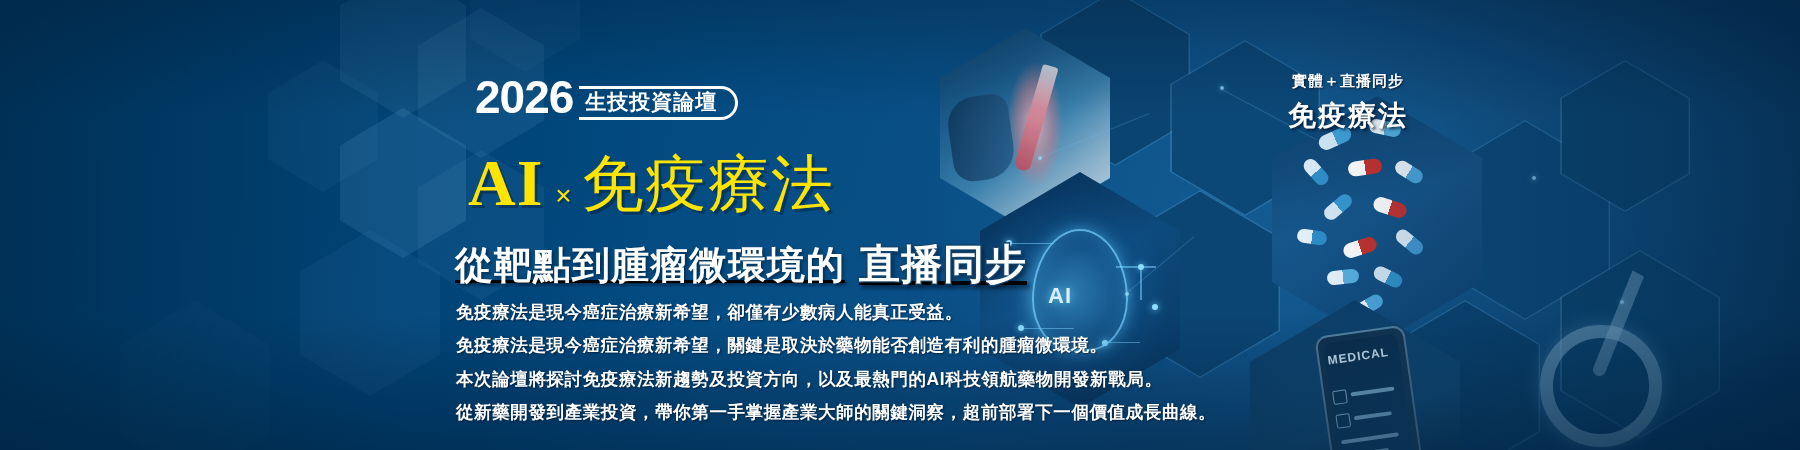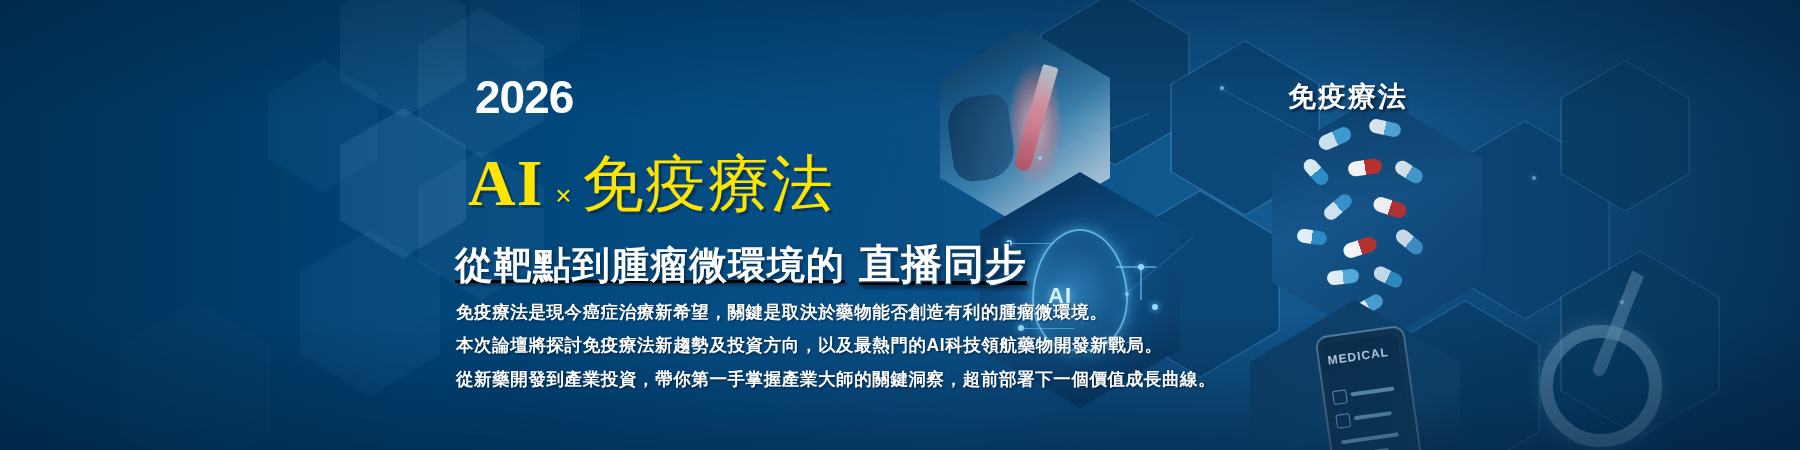--- a/index.html
+++ b/index.html
@@ -332,37 +332,42 @@
     <div class="netline" style="left:300px;top:88px;width:110px;transform:rotate(28deg);"></div>
     <div class="netline" style="left:205px;top:294px;width:90px;transform:rotate(-40deg);"></div>
   </div>
 
   <div class="bg-vignette"></div>
 
   <div class="content">
 
     <div class="forum-logo">
       <span class="year">2026</span>
+      <span class="forum-pill">
+        <span class="forum-text">生技投資論壇</span>
+      </span>
     </div>
 
     <div class="headline">
       <span class="ai">AI</span>
       <span class="x">×</span>
       <span class="cn">免疫療法</span>
     </div>
 
     <div class="subline">
       <span class="plain">從靶點到腫瘤微環境的</span>
       <span class="emph">直播同步</span>
     </div>
 
     <div class="paragraphs">
+      <p>免疫療法是現今癌症治療新希望，卻僅有少數病人能真正受益。</p>
       <p>免疫療法是現今癌症治療新希望，關鍵是取決於藥物能否創造有利的腫瘤微環境。</p>
       <p>本次論壇將探討免疫療法新趨勢及投資方向，以及最熱門的AI科技領航藥物開發新戰局。</p>
       <p>從新藥開發到產業投資，帶你第一手掌握產業大師的關鍵洞察，超前部署下一個價值成長曲線。</p>
     </div>
 
     <div class="free-badge">
+      <span class="small">實體＋直播同步</span>
       <span class="big">免疫療法</span>
     </div>
 
   </div>
 </div>
 
 </body></html>

